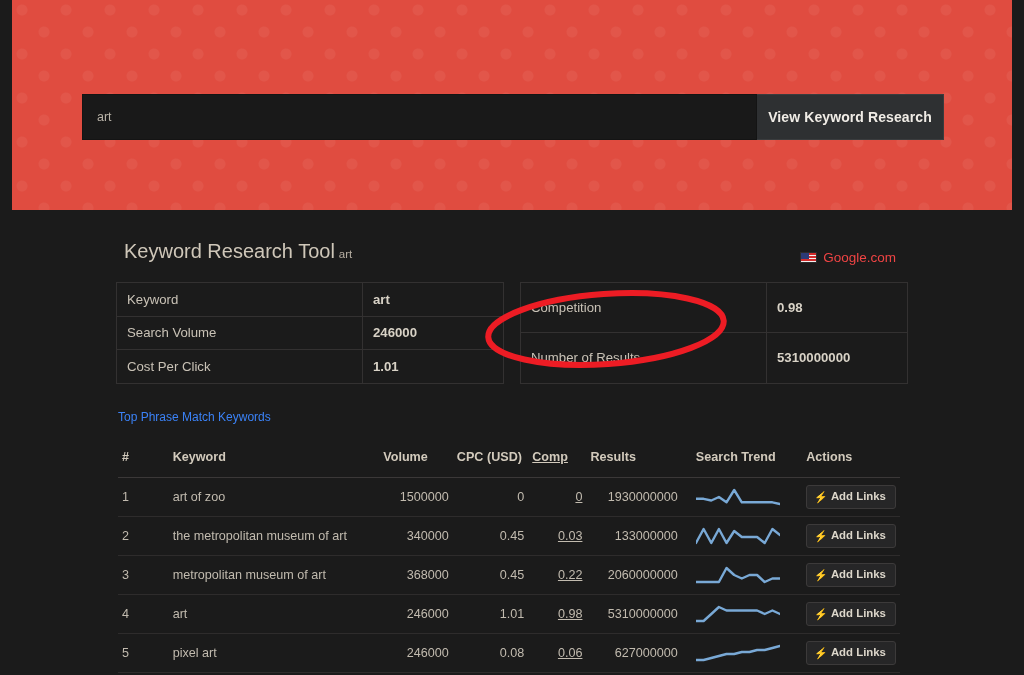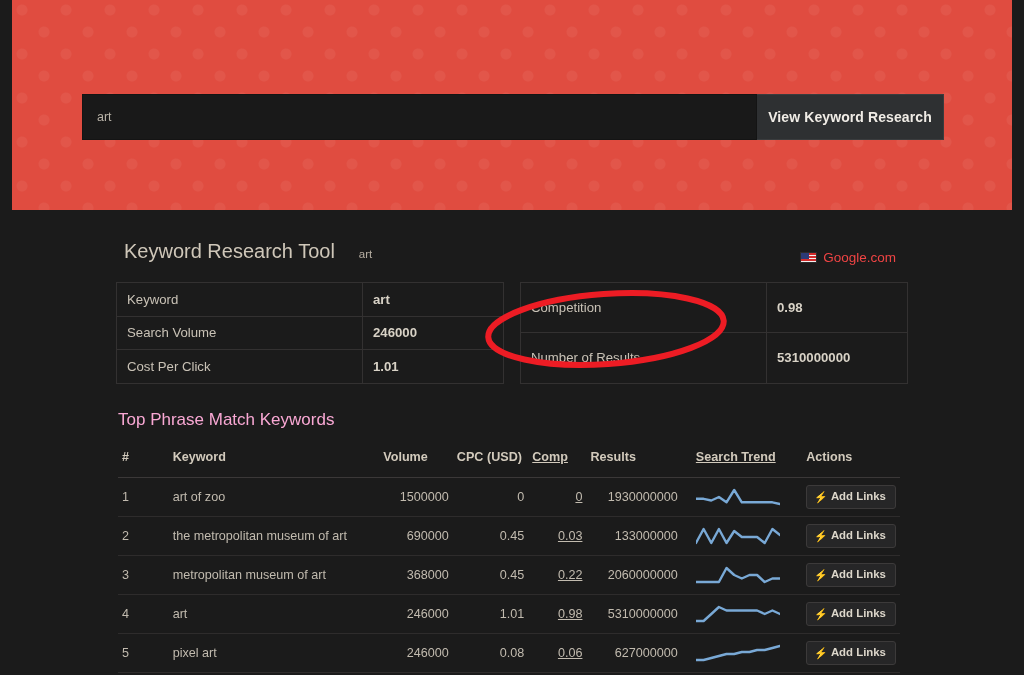--- a/index.html
+++ b/index.html
@@ -89,21 +89,21 @@
     height: 465px;
     background: #1b1b1b;
   }
 
   .tool-head {
     position: absolute;
     left: 124px;
     top: 30px;
     display: flex;
     align-items: baseline;
-    gap: 24px;
+    gap: 4px;
   }
   .tool-title {
     font-size: 20px;
     color: #cfc7b9;
     font-weight: normal;
   }
   .tool-kw {
     font-size: 11.5px;
     color: #b6aea2;
   }
@@ -164,22 +164,22 @@
     vertical-align: middle;
   }
   .stat-table td.k { width: 246px; border-right: 1px solid #333131; }
   .stat-table td.v { font-weight: bold; color: #d8d2c6; }
 
   
   .kw-head {
     position: absolute;
     left: 118px;
     top: 200px;
-    font-size: 17px;
-    color: #f9a8d4;
+    font-size: 12px;
+    color: #3b82f6;
     font-weight: normal;
   }
 
   .kw-table {
     position: absolute;
     left: 118px;
     top: 234px;
     width: 782px;
     border-collapse: collapse;
   }
@@ -205,21 +205,21 @@
   .c-num   { width: 60px; }
   .c-kw    { width: 218px; }
   .c-vol   { width: 78px;  text-align: right; }
   .c-cpc   { width: 76px;  text-align: right; }
   .c-comp  { width: 62px;  text-align: right; text-decoration: underline; }
   .c-res   { width: 100px; text-align: right; }
   .c-trend { width: 110px; padding-left: 14px !important; }
   .c-act   { width: 96px;  padding-left: 16px !important; }
 
   th.c-vol, th.c-cpc, th.c-comp, th.c-res { text-align: left; }
-  th.c-trend { padding-left: 14px !important; text-decoration: underline; }
+  th.c-trend { padding-left: 14px !important; }
   th.c-act   { padding-left: 16px !important; }
 
   .spark { display: block; }
 
   .add-links {
     display: inline-flex;
     align-items: center;
     gap: 3px;
     background: #262627;
     border: 1px solid #3c3a3a;
@@ -332,21 +332,21 @@
             </svg>
           </td>
           <td class="c-act"><button class="add-links">
               <span class="bolt">⚡</span>
               <span>Add Links</span>
             </button></td>
         </tr>
         <tr>
           <td class="c-num">2</td>
           <td class="c-kw">the metropolitan museum of art</td>
-          <td class="c-vol">690000</td>
+          <td class="c-vol">340000</td>
           <td class="c-cpc">0.45</td>
           <td class="c-comp">0.03</td>
           <td class="c-res">133000000</td>
           <td class="c-trend">
             <svg class="spark" width="84" height="20" viewBox="0 0 84 20">
               <path d="M0.0 17.0 L7.6 3.0 L15.3 17.0 L22.9 3.0 L30.5 17.0 L38.2 5.0 L45.8 11.0 L53.5 11.0 L61.1 11.0 L68.7 17.0 L76.4 3.0 L84.0 9.0" fill="none" stroke="#79a9d6" stroke-width="2.4" stroke-linejoin="round" stroke-linecap="round"></path>
             </svg>
           </td>
           <td class="c-act"><button class="add-links">
               <span class="bolt">⚡</span>

